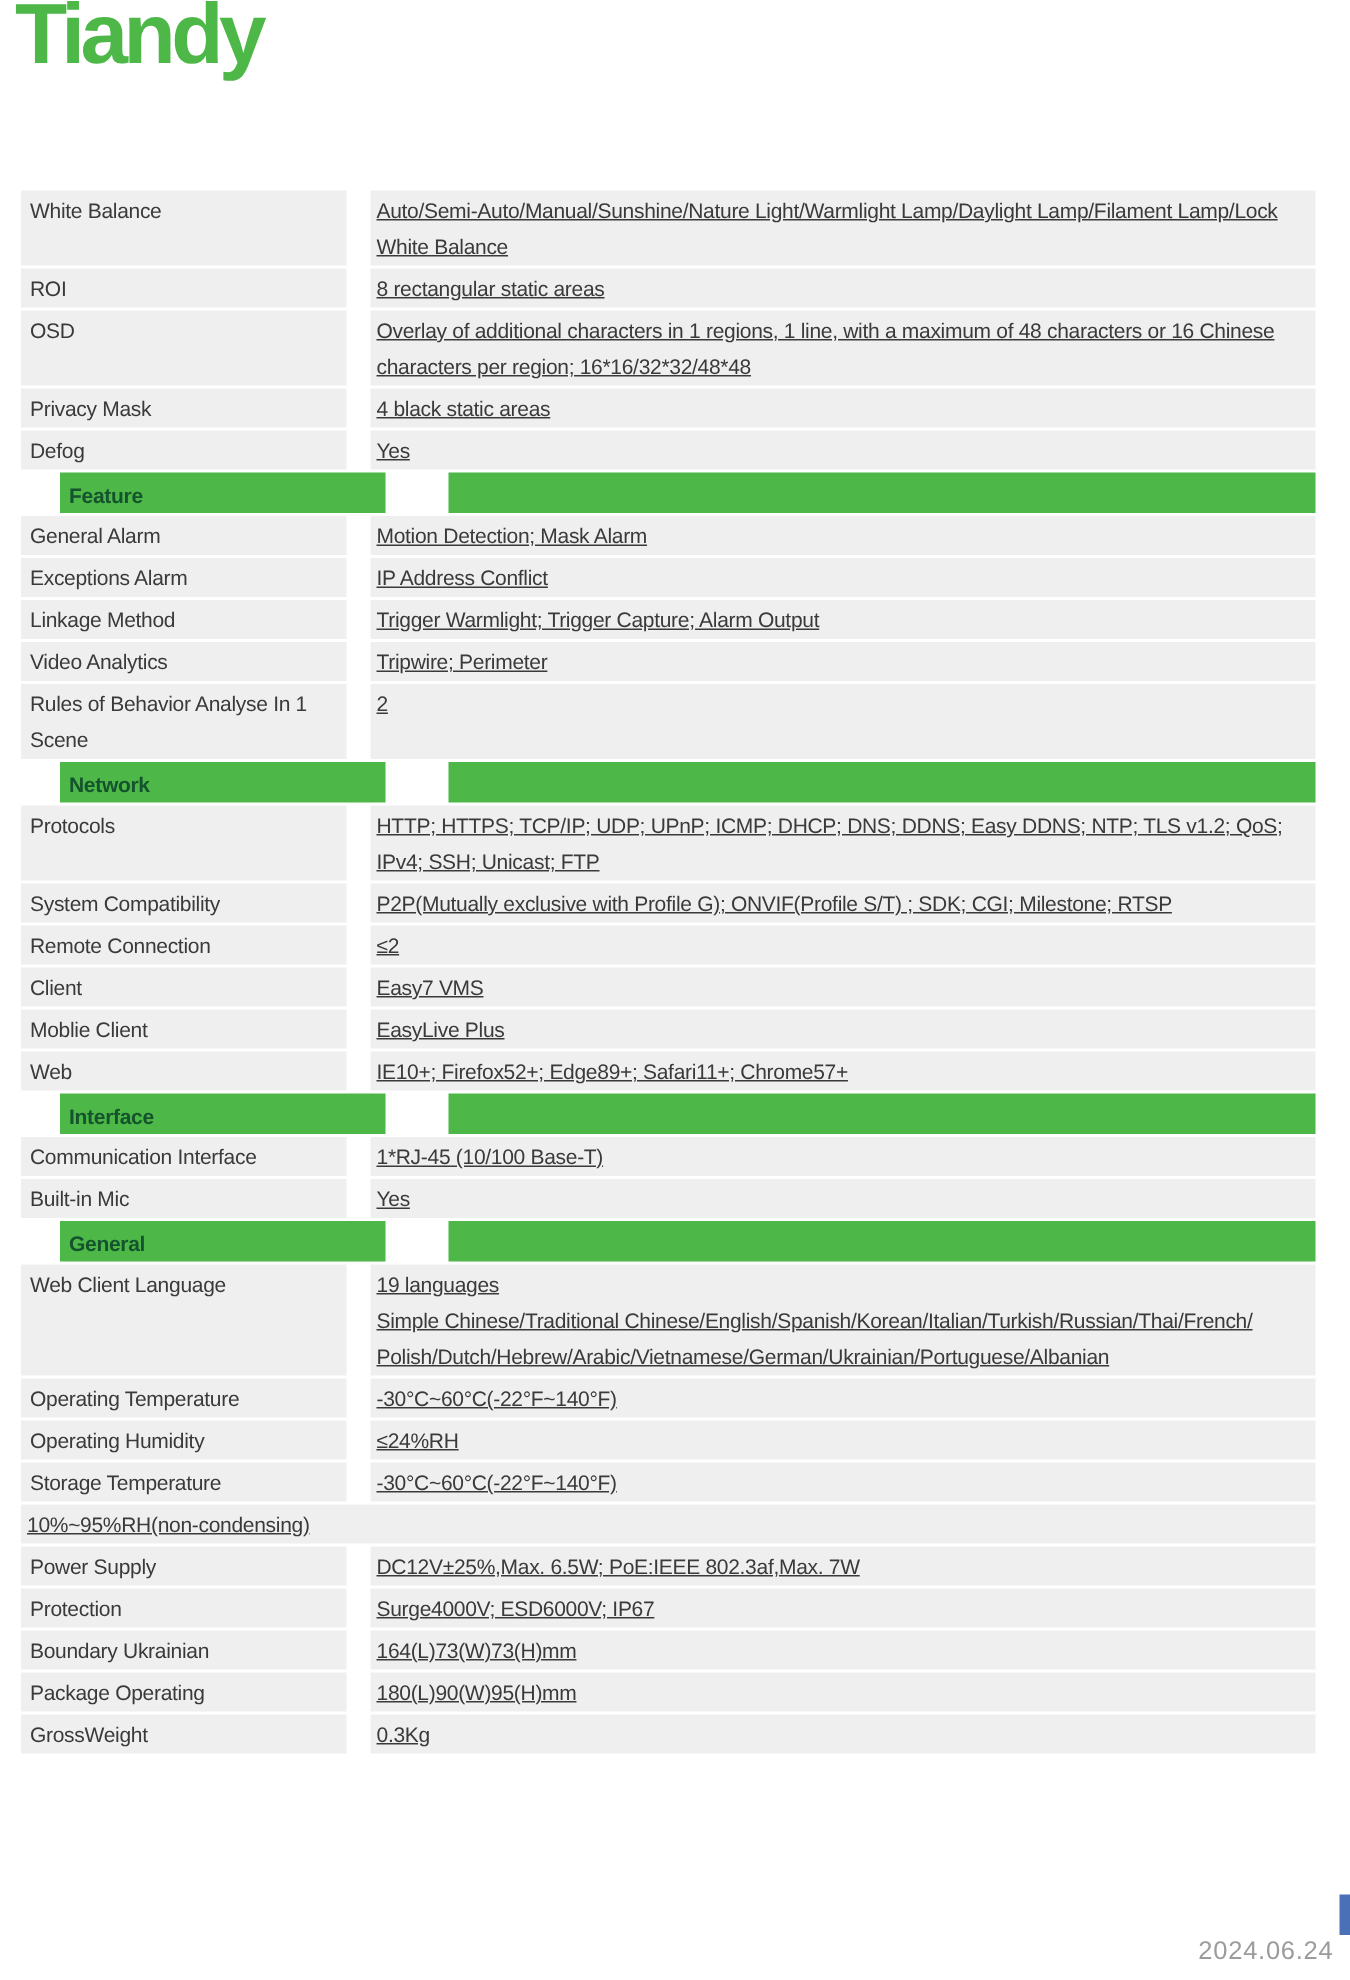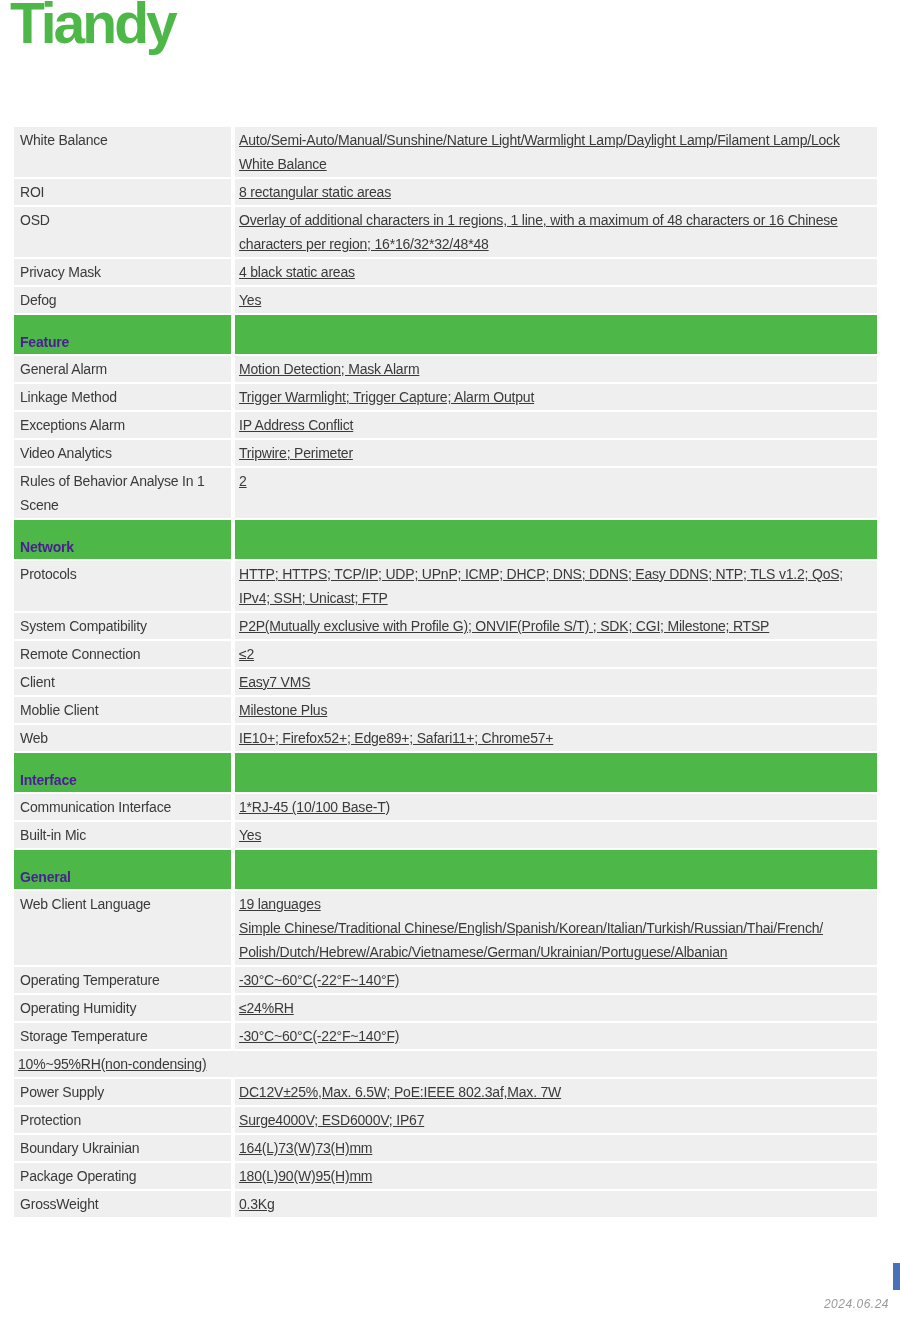--- a/index.html
+++ b/index.html
@@ -25,21 +25,21 @@
     position: absolute;
     top: 127px;
     left: 14px;
     width: 863px;
     display: flex;
     flex-direction: column;
     gap: 2px;
   }
   .row {
     display: flex;
-    gap: 4px;
+    gap: 16px;
   }
   .cell {
     background: var(--row-bg, #efefef);
     font-size: 14px;
     line-height: 24px;
     letter-spacing: -0.2px;
     padding: 1px 8px 1px 6px;
     box-sizing: border-box;
     white-space: pre-line;
   }
@@ -47,35 +47,35 @@
     width: 217px;
     flex: 0 0 217px;
   }
   .value-cell {
     flex: 1 1 auto;
     padding-left: 4px;
     text-decoration: underline;
   }
   .header-row .cell {
     background: var(--green, #4db848);
-    color: #4c1d95;
+    color: #14532d;
     font-weight: bold;
     line-height: 23px;
-    padding-top: 16px;
+    padding-top: 4px;
     padding-bottom: 0;
     min-height: 23px;
+    margin-left: 26px;
   }
   .footer-date {
     position: absolute;
     right: 11px;
     bottom: 9px;
-    font-size: 12px;
+    font-size: 17px;
     color: #9b9b9b;
     letter-spacing: 0.5px;
-    font-style: italic;
   }
   .footer-bar {
     position: absolute;
     right: 0;
     top: 1263px;
     width: 7px;
     height: 27px;
     background: var(--bar, #4a71b8);
   }
 </style>
@@ -107,28 +107,28 @@
     </div>
     <div class="row header-row">
       <div class="cell label-cell">Feature</div>
       <div class="cell value-cell"></div>
     </div>
     <div class="row">
       <div class="cell label-cell">General Alarm</div>
       <div class="cell value-cell">Motion Detection; Mask Alarm</div>
     </div>
     <div class="row">
+      <div class="cell label-cell">Exceptions Alarm</div>
+      <div class="cell value-cell">IP Address Conflict</div>
+    </div>
+    <div class="row">
       <div class="cell label-cell">Linkage Method</div>
       <div class="cell value-cell">Trigger Warmlight; Trigger Capture; Alarm Output</div>
     </div>
     <div class="row">
-      <div class="cell label-cell">Exceptions Alarm</div>
-      <div class="cell value-cell">IP Address Conflict</div>
-    </div>
-    <div class="row">
       <div class="cell label-cell">Video Analytics</div>
       <div class="cell value-cell">Tripwire; Perimeter</div>
     </div>
     <div class="row">
       <div class="cell label-cell">Rules of Behavior Analyse In 1 Scene</div>
       <div class="cell value-cell">2</div>
     </div>
     <div class="row header-row">
       <div class="cell label-cell">Network</div>
       <div class="cell value-cell"></div>
@@ -144,21 +144,21 @@
     <div class="row">
       <div class="cell label-cell">Remote Connection</div>
       <div class="cell value-cell">≤2</div>
     </div>
     <div class="row">
       <div class="cell label-cell">Client</div>
       <div class="cell value-cell">Easy7 VMS</div>
     </div>
     <div class="row">
       <div class="cell label-cell">Moblie Client</div>
-      <div class="cell value-cell">Milestone Plus</div>
+      <div class="cell value-cell">EasyLive Plus</div>
     </div>
     <div class="row">
       <div class="cell label-cell">Web</div>
       <div class="cell value-cell">IE10+; Firefox52+; Edge89+; Safari11+; Chrome57+</div>
     </div>
     <div class="row header-row">
       <div class="cell label-cell">Interface</div>
       <div class="cell value-cell"></div>
     </div>
     <div class="row">

